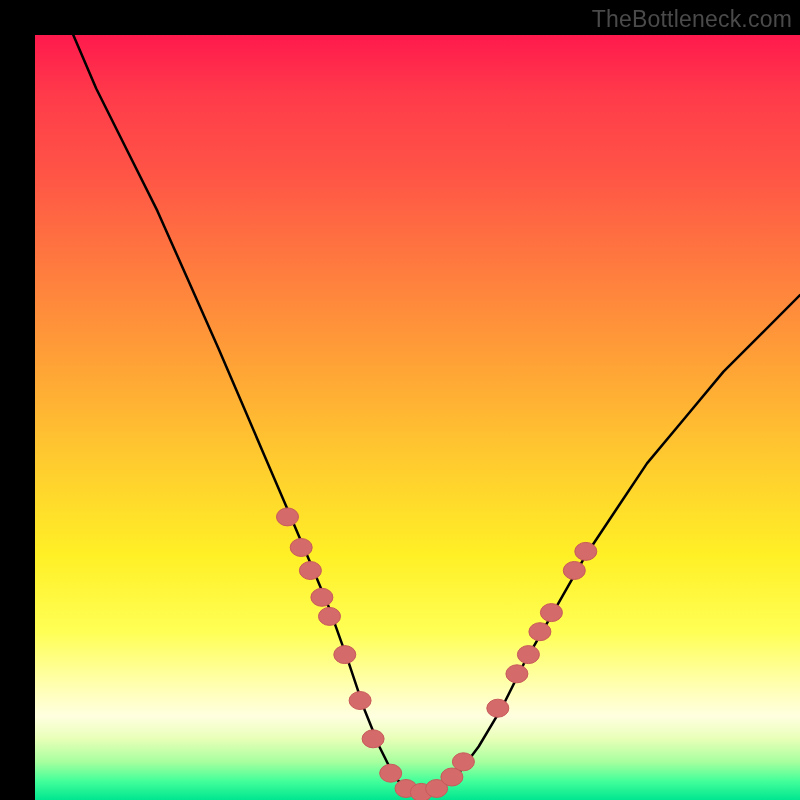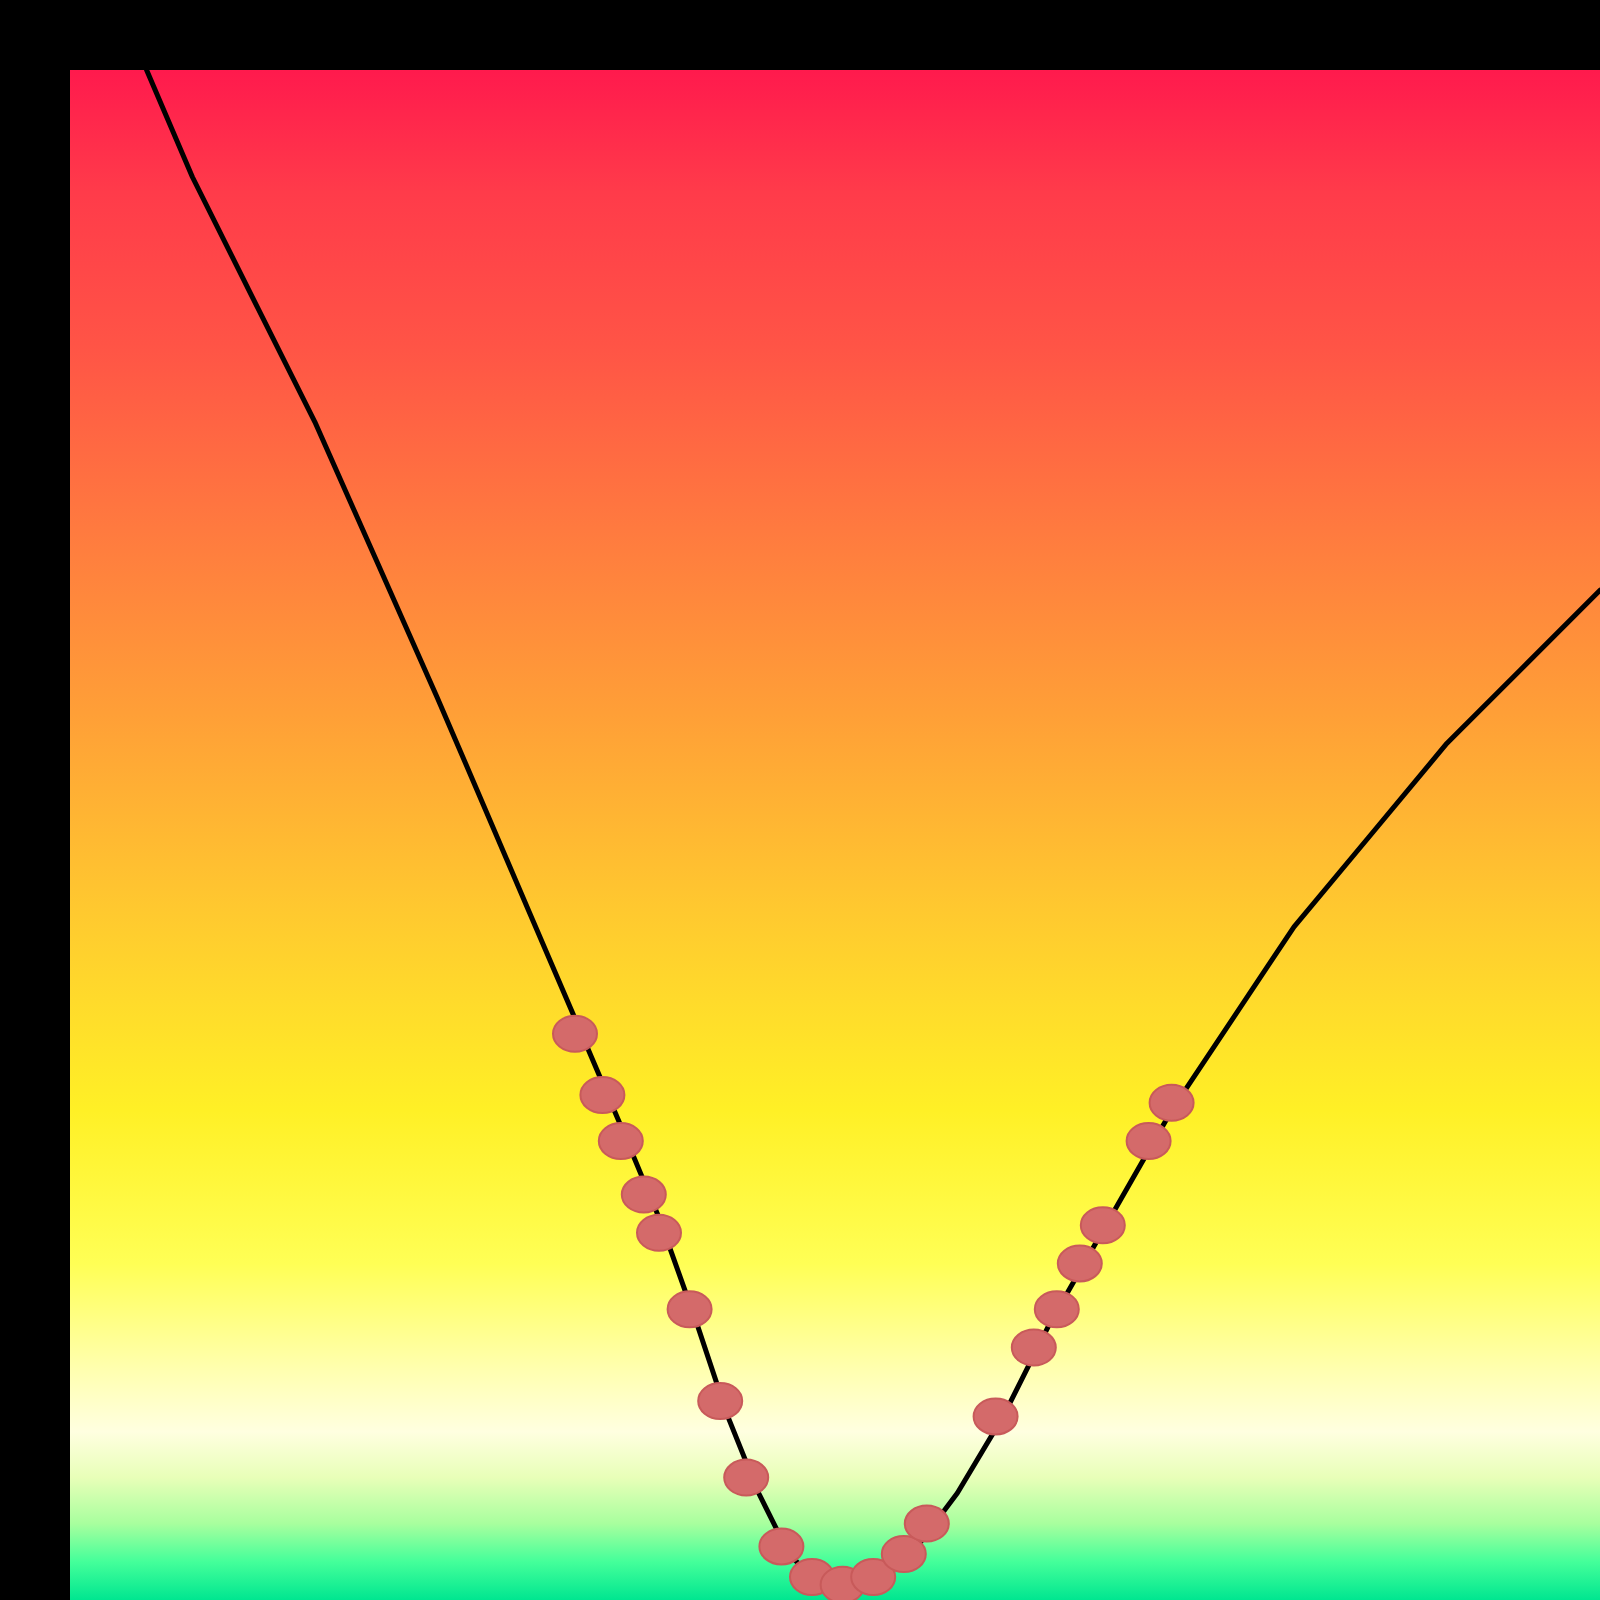--- a/index.html
+++ b/index.html
@@ -61,20 +61,21 @@
     top: 0;
     width: 765px;
     height: 765px;
     pointer-events: none;
   }
 </style>
 </head>
 <body>
 
 <div class="frame">
+  <div class="watermark">TheBottleneck.com</div>
   <div class="plot">
     <svg class="curve" viewBox="0 0 765 765">
       <g id="curve-group">
           <path d="M38.3 0.0 L61.2 53.5 L91.8 114.8 L122.4 175.9 L153.0 244.8 L183.6 313.7 L206.6 367.2 L229.5 420.8 L252.5 474.3 L275.4 527.9 L294.5 573.8 L313.6 627.3 L328.9 673.2 L344.3 711.5 L359.5 742.0 L374.8 757.4 L397.8 757.4 L420.8 742.0 L443.7 711.5 L466.6 673.2 L489.6 627.3 L520.2 573.8 L550.8 520.2 L581.4 474.3 L612.0 428.4 L650.3 382.5 L688.5 336.6 L726.8 298.4 L765.0 260.1" fill="none" stroke="#000000" stroke-width="2.5" stroke-linecap="round" stroke-linejoin="round"></path>
         </g>
       <g id="marker-group">
           <ellipse cx="252.5" cy="481.9" rx="11" ry="9" fill="#d46a6a" stroke="#c85a5a" stroke-width="1"></ellipse>
           <ellipse cx="266.2" cy="512.5" rx="11" ry="9" fill="#d46a6a" stroke="#c85a5a" stroke-width="1"></ellipse>
           <ellipse cx="275.4" cy="535.5" rx="11" ry="9" fill="#d46a6a" stroke="#c85a5a" stroke-width="1"></ellipse>
           <ellipse cx="286.9" cy="562.3" rx="11" ry="9" fill="#d46a6a" stroke="#c85a5a" stroke-width="1"></ellipse>

